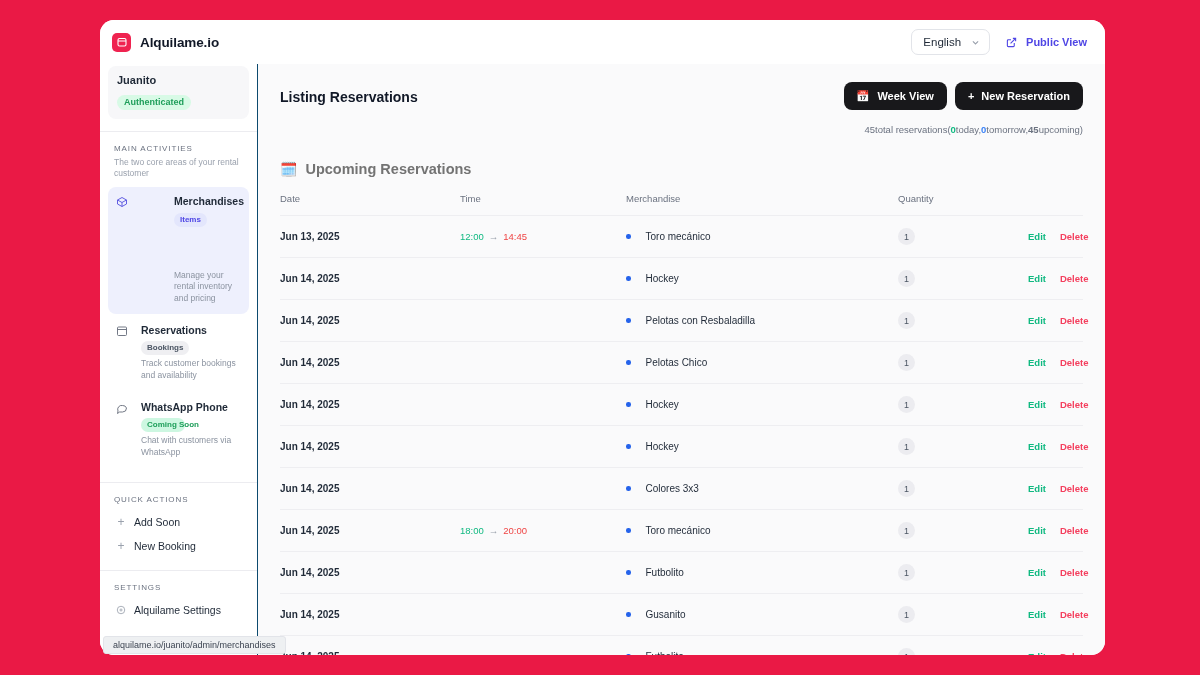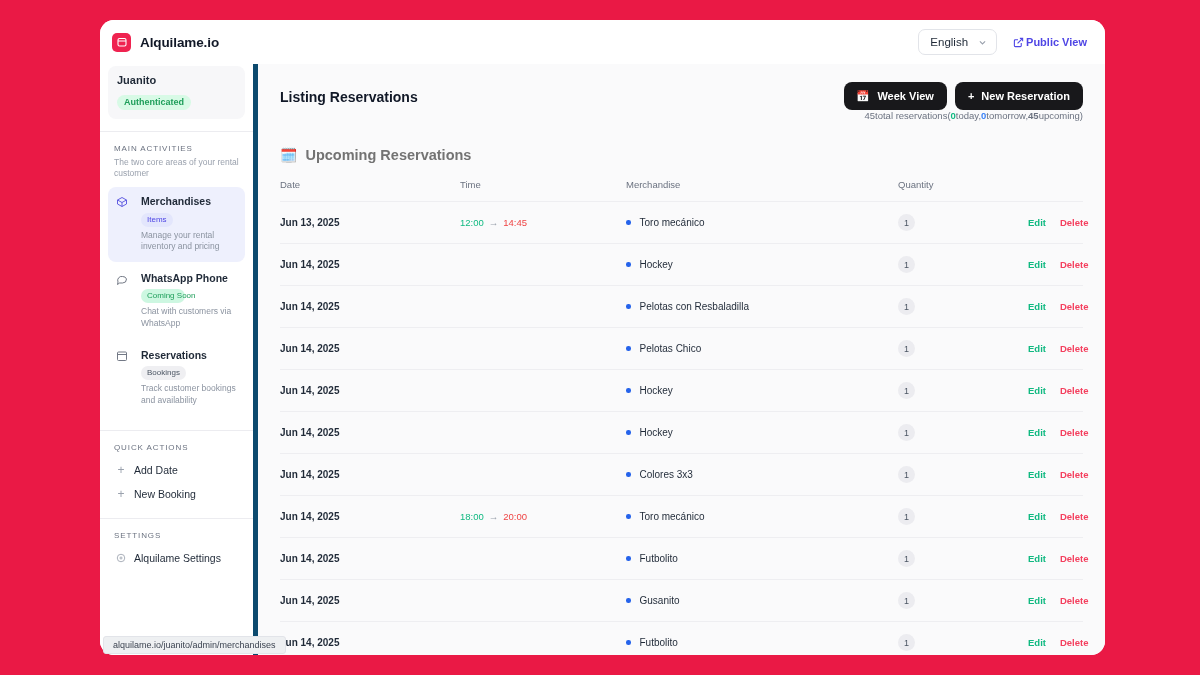--- a/index.html
+++ b/index.html
@@ -38,33 +38,33 @@
   .topbar-right { margin-left: auto; display: flex; align-items: center; gap: 16px; padding-right: 6px; }
   .lang-select {
     display: flex; align-items: center; gap: 10px;
     border: 1px solid #e2e4e9; background: #fff;
     border-radius: 7px; padding: 6px 9px 6px 11px;
     font-size: 11.5px; color: #1f2937; font-weight: 500;
     cursor: pointer;
   }
   .chev { width: 9px; height: 9px; color:#9aa1ad; }
   .public-view {
-    display:flex; align-items:center; gap:2px;
+    display:flex; align-items:center; gap:9px;
     font-size: 11px; color: #4f46e5; font-weight: 600; cursor: pointer;
   }
   .public-view svg { width: 11px; height: 11px; }
 
   
   .body-row { display: flex; flex: 1 1 auto; min-height: 0; }
 
   
   .sidebar {
     width: 158px; flex: 0 0 158px;
     background: #fff;
-    border-right: 5px solid #0c4a6e;
+    border-right: 1px solid #0c4a6e;
     display: flex; flex-direction: column;
     padding: 0;
   }
   .user-block {
     margin: 2px 8px 0 8px;
     background: #f7f7f9;
     border-radius: 8px;
     padding: 8px 9px 9px 9px;
   }
   .user-name { font-size: 11px; color: #1f2937; font-weight: 600; margin-bottom: 5px;}
@@ -86,28 +86,28 @@
   }
   .nav-list { padding: 8px 8px 0 8px; }
   .nav-item {
     display: grid;
     grid-template-columns: 18px 1fr;
     column-gap: 7px;
     padding: 8px 8px 9px 8px;
     border-radius: 8px; cursor: pointer;
     margin-bottom: 2px;
   }
-  .nav-item.active { background: #eef0fd; }
+  .nav-item.active { background: #eef0fd; gap: 40px; }
   .nav-ico { color:#6b7280; display:flex; align-items:flex-start; padding-top:1px;}
   .nav-item.active .nav-ico { color:#5b56e0; }
   .nav-ico svg { width: 12px; height: 12px; }
   .nav-main { display:flex; align-items:flex-start; flex-wrap: wrap; gap: 4px 6px; }
   .nav-label { font-size: 10.5px; font-weight: 600; color: #1f2937; line-height: 1.25; }
   .nav-badge {
-    font-size: 8px; font-weight: 400; border-radius: 9px;
+    font-size: 8px; font-weight: 700; border-radius: 9px;
     padding: 2px 6px; white-space: nowrap; line-height: 1.25;
   }
   .nav-badge.items { background:#e3e6fc; color:#4f46e5; }
   .nav-badge.bookings { background:#efeff2; color:#4b5563; }
   .nav-badge.soon { background:#cdf7e1; color:#1e9e5a; max-width: 44px; }
   .nav-desc {
     grid-column: 2 / 3;
     font-size: 8.5px; color: #8b93a0; line-height: 1.4; margin-top: 3px;
   }
   .qa-list { padding: 6px 8px 0 8px; }
@@ -137,21 +137,21 @@
   .btn-dark {
     display:flex; align-items:center; gap: 7px;
     background: #18181b; color: #fff;
     border: none; border-radius: 8px;
     font-size: 11px; font-weight: 700;
     padding: 8px 13px; cursor: pointer;
     font-family: "Liberation Sans", sans-serif;
   }
   .btn-dark .gl { font-size: 11px; line-height: 1; }
   .stats {
-    font-size: 9.5px; color: #6b7280; margin-top: 0; white-space: nowrap;
+    font-size: 9.5px; color: #6b7280; margin-top: 14px; white-space: nowrap;
   }
   .stats .n-total { color:#6b7280; }
   .stats .n-today { color:#10b981; font-weight:600; }
   .stats .n-tom   { color:#3b82f6; font-weight:600; }
   .stats .n-up    { color:#6b7280; font-weight:600; }
 
   .section-head {
     display:flex; align-items:center; gap: 8px;
     padding: 26px 22px 0 22px;
   }
@@ -172,21 +172,21 @@
   }
   .col-date { width: 180px; }
   .col-time { width: 166px; }
   .col-merch { width: 272px; }
   .col-qty { width: 130px; }
   .col-act { width: auto; }
   td.c-date { font-weight: 700; color:#111827; }
   .t-start { color:#10b981; font-size: 9.5px; }
   .t-arrow { color:#9aa1ad; font-size: 9.5px; margin: 0 5px; }
   .t-end { color:#ef4444; font-size: 9.5px; }
-  .merch { display:flex; align-items:center; gap: 9px; }
+  .merch { display:flex; align-items:center; gap: 15px; }
   .merch-dot { width: 4.5px; height: 4.5px; border-radius:50%; background:#2563eb; flex:0 0 auto; }
   .qty-pill {
     display:inline-flex; align-items:center; justify-content:center;
     min-width: 17px; height: 17px; padding: 0 5px;
     border-radius: 9px; background:#ececf0;
     font-size: 9px; color:#4b5563; font-weight:500;
   }
   .acts { text-align: right; white-space: nowrap; }
   .a-edit { color:#10b981; font-size: 9.5px; font-weight: 600; cursor:pointer; margin-right: 14px; }
   .a-del  { color:#f43f5e; font-size: 9.5px; font-weight: 600; cursor:pointer; }
@@ -260,52 +260,52 @@
           <span class="nav-main">
             <span class="nav-label">Merchandises</span>
             <span class="nav-badge items">Items</span>
           </span>
           <span class="nav-desc">Manage your rental inventory and pricing</span>
         </div>
 
         <div class="nav-item">
           <span class="nav-ico">
             <svg viewBox="0 0 24 24" fill="none" stroke="currentColor" stroke-width="1.9">
+              <rect x="3" y="4" width="18" height="17" rx="2"></rect>
+              <line x1="3" y1="9" x2="21" y2="9"></line>
+            </svg>
+          </span>
+          <span class="nav-main">
+            <span class="nav-label">Reservations</span>
+            <span class="nav-badge bookings">Bookings</span>
+          </span>
+          <span class="nav-desc">Track customer bookings and availability</span>
+        </div>
+
+        <div class="nav-item">
+          <span class="nav-ico">
+            <svg viewBox="0 0 24 24" fill="none" stroke="currentColor" stroke-width="1.9">
               <path d="M21 12a8 8 0 0 1-8 8H7l-4 3 1-5a8 8 0 0 1 9-11 8 8 0 0 1 8 5z"></path>
             </svg>
           </span>
           <span class="nav-main">
             <span class="nav-label">WhatsApp Phone</span>
             <span class="nav-badge soon">Coming Soon</span>
           </span>
           <span class="nav-desc">Chat with customers via WhatsApp</span>
-        </div>
-
-        <div class="nav-item">
-          <span class="nav-ico">
-            <svg viewBox="0 0 24 24" fill="none" stroke="currentColor" stroke-width="1.9">
-              <rect x="3" y="4" width="18" height="17" rx="2"></rect>
-              <line x1="3" y1="9" x2="21" y2="9"></line>
-            </svg>
-          </span>
-          <span class="nav-main">
-            <span class="nav-label">Reservations</span>
-            <span class="nav-badge bookings">Bookings</span>
-          </span>
-          <span class="nav-desc">Track customer bookings and availability</span>
         </div>
 
       </div>
 
       <div class="sb-divider"></div>
       <div class="sb-section-title">QUICK ACTIONS</div>
       <div class="qa-list">
         <div class="qa-item">
           <span class="qa-plus">+</span>
-          <span class="qa-label">Add Date</span>
+          <span class="qa-label">Add Soon</span>
         </div>
         <div class="qa-item">
           <span class="qa-plus">+</span>
           <span class="qa-label">New Booking</span>
         </div>
       </div>
 
       <div class="sb-divider"></div>
       <div class="sb-section-title">SETTINGS</div>
       <div class="qa-list">

